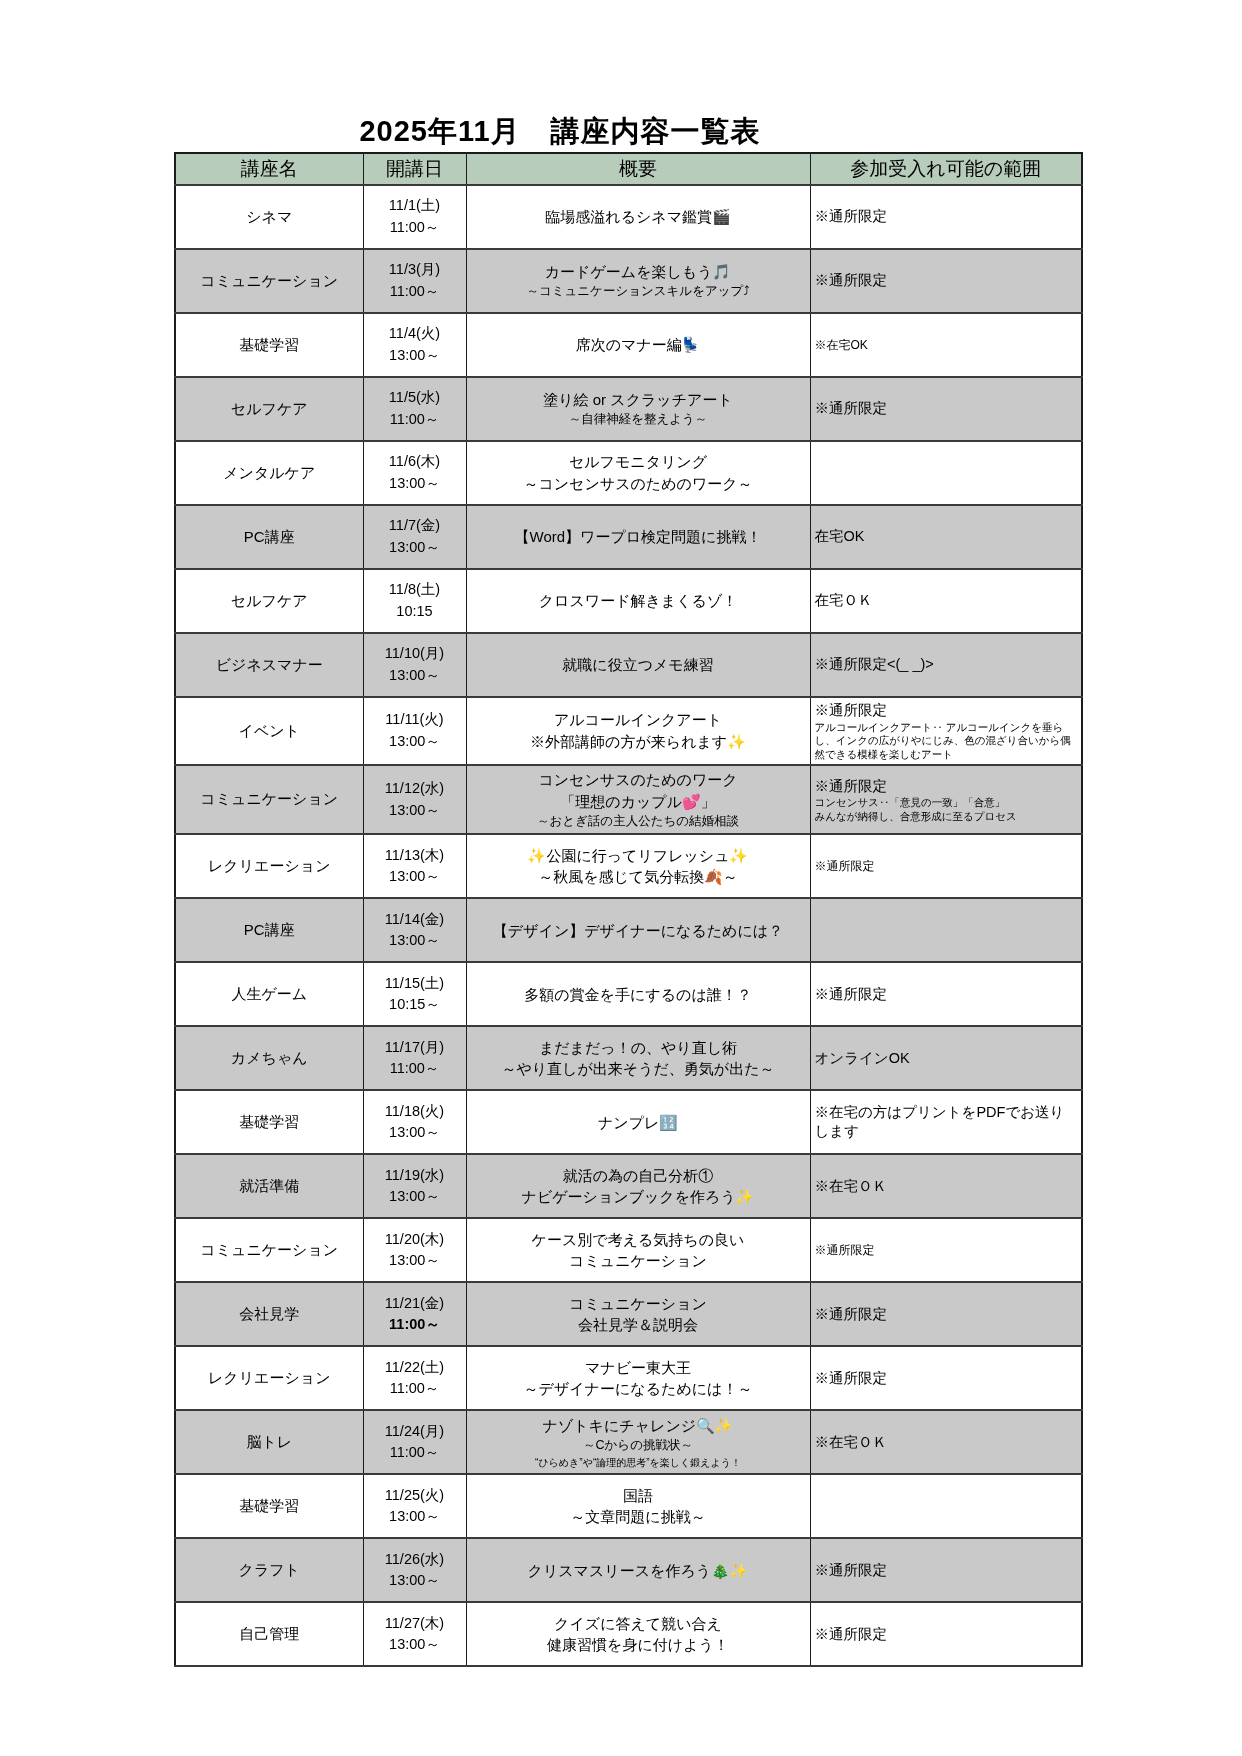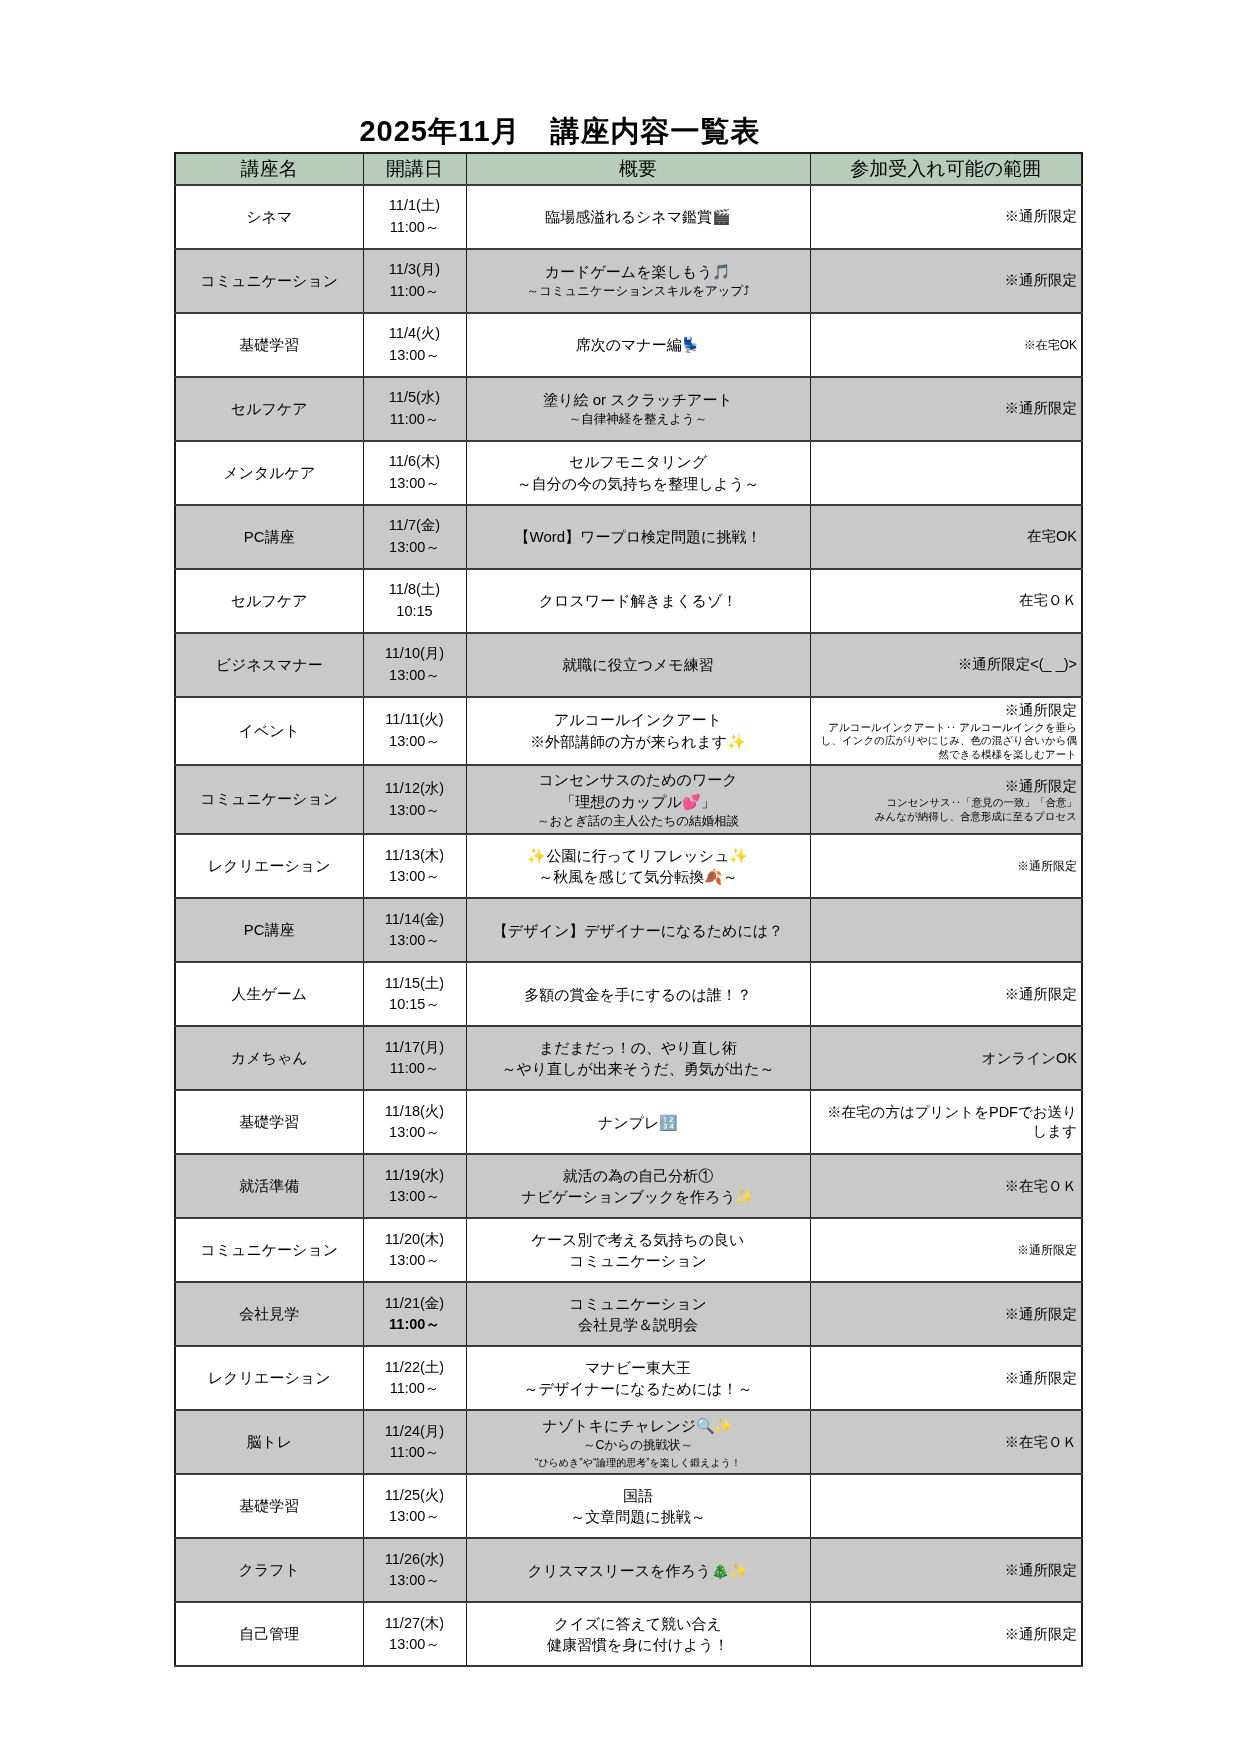--- a/index.html
+++ b/index.html
@@ -29,21 +29,21 @@
   }
   tr.shaded td { background:var(--alt-bg,#c9c9c9); }
   .c-name { text-align:center; font-size:15px; }
   .c-date { text-align:center; font-size:14.5px; }
   .dline { display:block; line-height:1.5; }
   .bold { font-weight:bold; }
   .c-sum { text-align:center; }
   .line-m  { display:block; font-size:15px;   line-height:1.45; }
   .line-s  { display:block; font-size:12.5px; line-height:1.4;  }
   .line-xs { display:block; font-size:10px;   line-height:1.5;  }
-  .c-scope { text-align:right; padding-left:7px; padding-right:6px; }
+  .c-scope { text-align:left; padding-left:7px; padding-right:6px; }
   .scope-main { display:block; font-size:14.5px; line-height:1.35; }
   .scope-main.small { font-size:12px; }
   .scope-note { display:block; font-size:10.5px; line-height:1.3; }
 </style>
 </head>
 <body>
 
 <div class="page-title">2025年11月　講座内容一覧表</div>
 
 <div class="table-wrap">
@@ -118,21 +118,21 @@
           </td>
         </tr>
         <tr>
           <td class="c-name">メンタルケア</td>
           <td class="c-date">
             <span class="dline">11/6(木)</span>
             <span class="dline">13:00～</span>
           </td>
           <td class="c-sum">
             <span class="line-m">セルフモニタリング</span>
-            <span class="line-m">～自分の今の気持ちを整理しよう～</span>
+            <span class="line-m">～コンセンサスのためのワーク～</span>
           </td>
           <td class="c-scope"></td>
         </tr>
         <tr class="shaded">
           <td class="c-name">PC講座</td>
           <td class="c-date">
             <span class="dline">11/7(金)</span>
             <span class="dline">13:00～</span>
           </td>
           <td class="c-sum">

